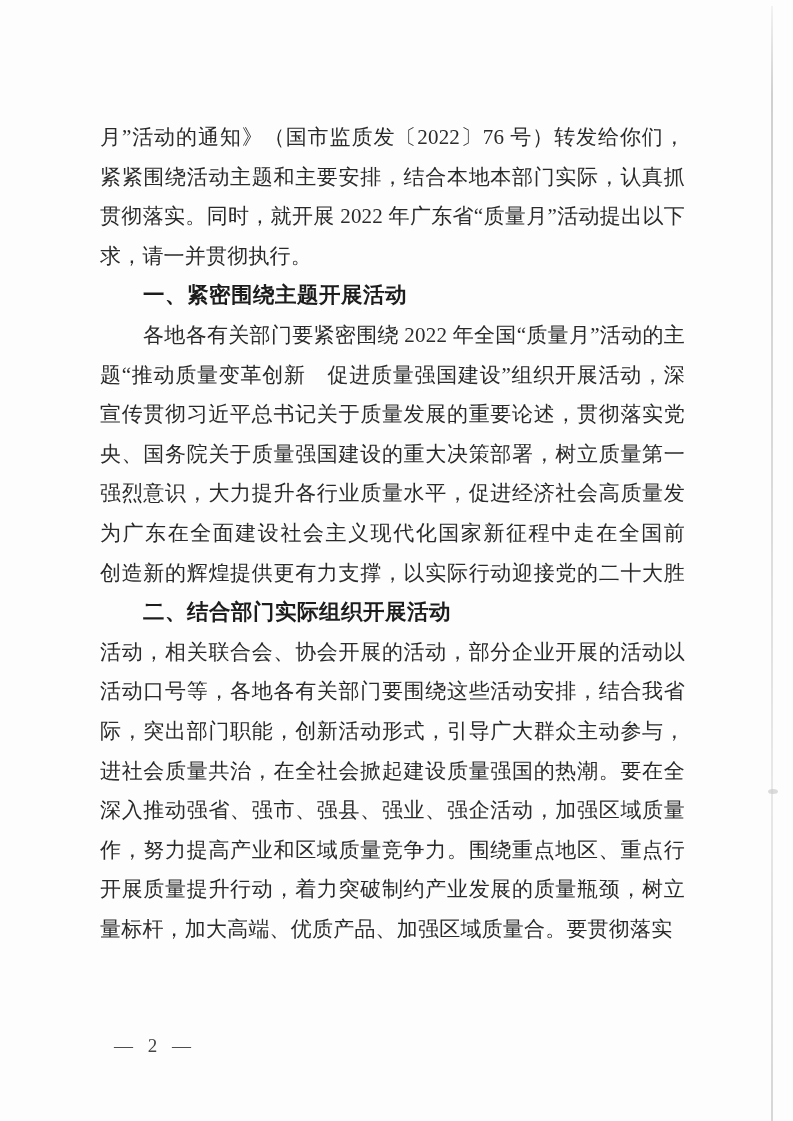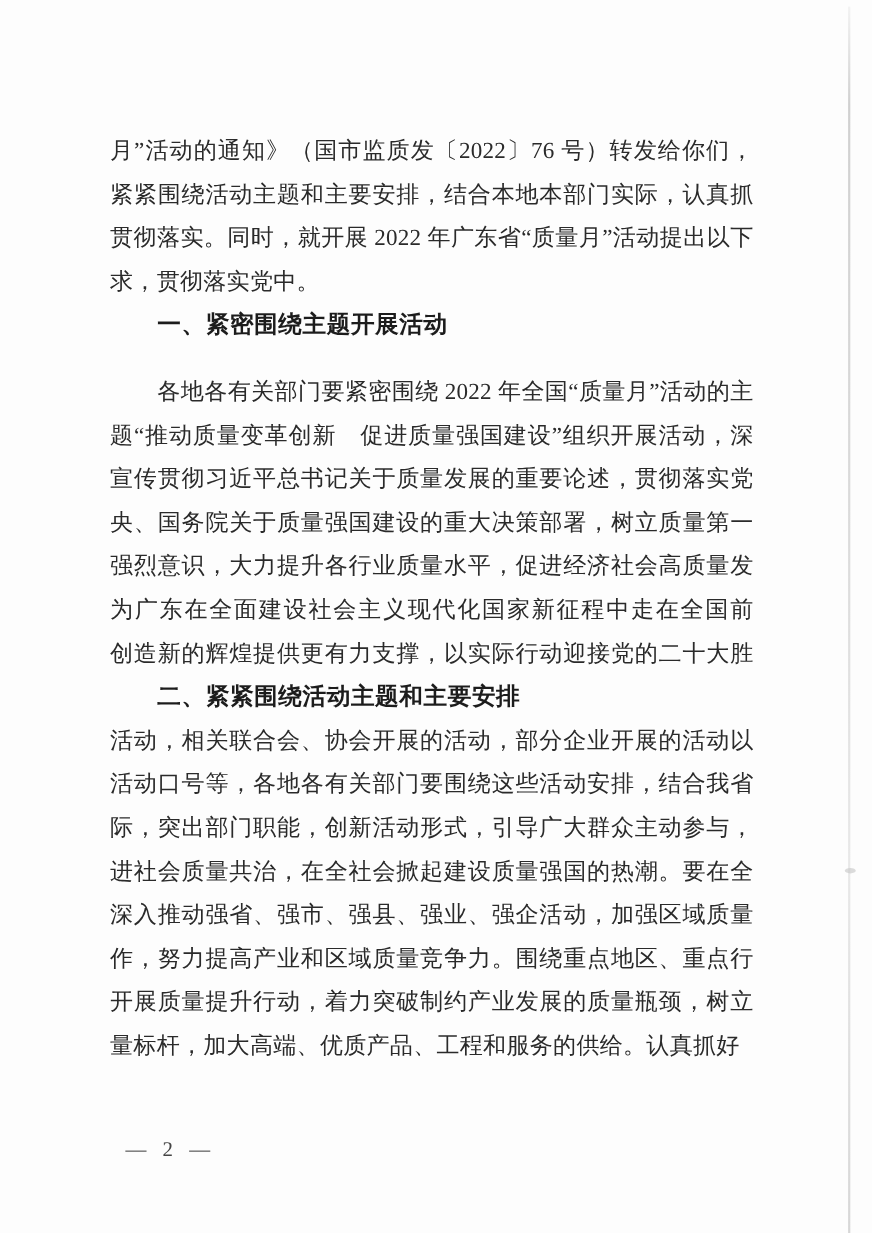--- a/index.html
+++ b/index.html
@@ -61,21 +61,20 @@
     white-space: nowrap;
   }
   .line.fill {
     white-space: normal;
     text-align: justify;
     text-align-last: justify;
     overflow: hidden;
   }
   .line.indent {
     padding-left: 43px;
-    margin-top: 21px;
   }
   .line.fill.indent {
     white-space: normal;
   }
   .heading {
     font-family: Liberation Serif, serif;
     font-weight: bold;
     font-size: 21.5px;
     line-height: 39.6px;
     height: 39.6px;
@@ -99,34 +98,34 @@
 <body>
 
 <div class="page">
   <div class="scan-edge"></div>
   <div class="scan-speck"></div>
 
   <main class="content" id="doc-content">
       <div class="line fill">月”活动的通知》（国市监质发〔2022〕76 号）转发给你们，请</div>
       <div class="line fill">紧紧围绕活动主题和主要安排，结合本地本部门实际，认真抓好</div>
       <div class="line fill">贯彻落实。同时，就开展 2022 年广东省“质量月”活动提出以下要</div>
-      <div class="line">求，贯彻落实党中。</div>
+      <div class="line">求，请一并贯彻执行。</div>
       <div class="heading">一、紧密围绕主题开展活动</div>
       <div class="line fill indent">各地各有关部门要紧密围绕 2022 年全国“质量月”活动的主</div>
       <div class="line fill">题“推动质量变革创新　促进质量强国建设”组织开展活动，深入</div>
       <div class="line fill">宣传贯彻习近平总书记关于质量发展的重要论述，贯彻落实党中</div>
       <div class="line fill">央、国务院关于质量强国建设的重大决策部署，树立质量第一的</div>
       <div class="line fill">强烈意识，大力提升各行业质量水平，促进经济社会高质量发展，</div>
       <div class="line fill">为广东在全面建设社会主义现代化国家新征程中走在全国前列、</div>
       <div class="line fill">创造新的辉煌提供更有力支撑，以实际行动迎接党的二十大胜利</div>
-      <div class="heading">二、紧紧围绕活动主题和主要安排</div>
+      <div class="heading">二、结合部门实际组织开展活动</div>
       <div class="line fill">活动，相关联合会、协会开展的活动，部分企业开展的活动以及</div>
       <div class="line fill">活动口号等，各地各有关部门要围绕这些活动安排，结合我省实</div>
       <div class="line fill">际，突出部门职能，创新活动形式，引导广大群众主动参与，促</div>
       <div class="line fill">进社会质量共治，在全社会掀起建设质量强国的热潮。要在全省</div>
       <div class="line fill">深入推动强省、强市、强县、强业、强企活动，加强区域质量合</div>
       <div class="line fill">作，努力提高产业和区域质量竞争力。围绕重点地区、重点行业</div>
       <div class="line fill">开展质量提升行动，着力突破制约产业发展的质量瓶颈，树立质</div>
-      <div class="line">量标杆，加大高端、优质产品、工程和服务的供给。认真抓好</div>
+      <div class="line">量标杆，加大高端、优质产品、加强区域质量合。要贯彻落实</div>
     </main>
 
   <div class="page-number">— 2 —</div>
 </div>
 
 </body></html>

